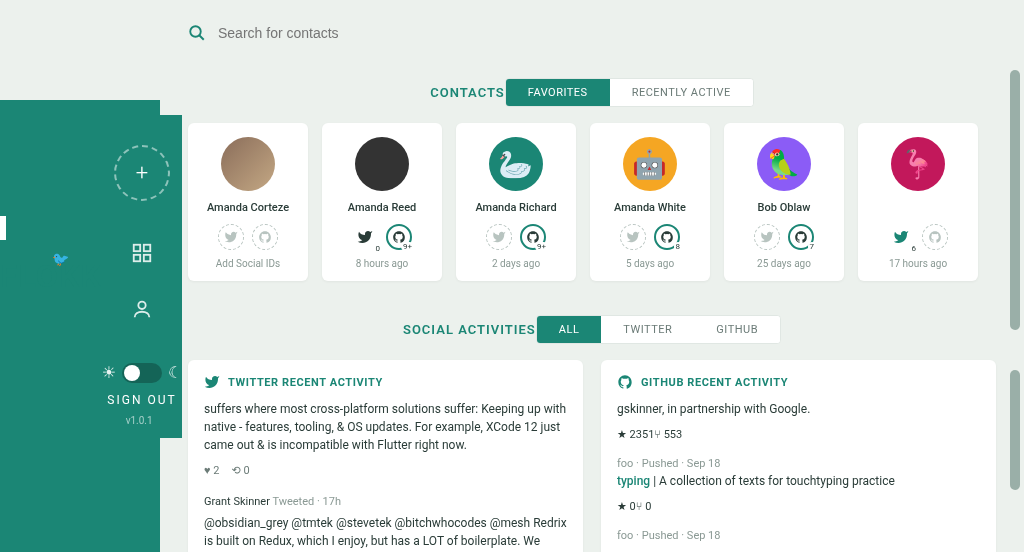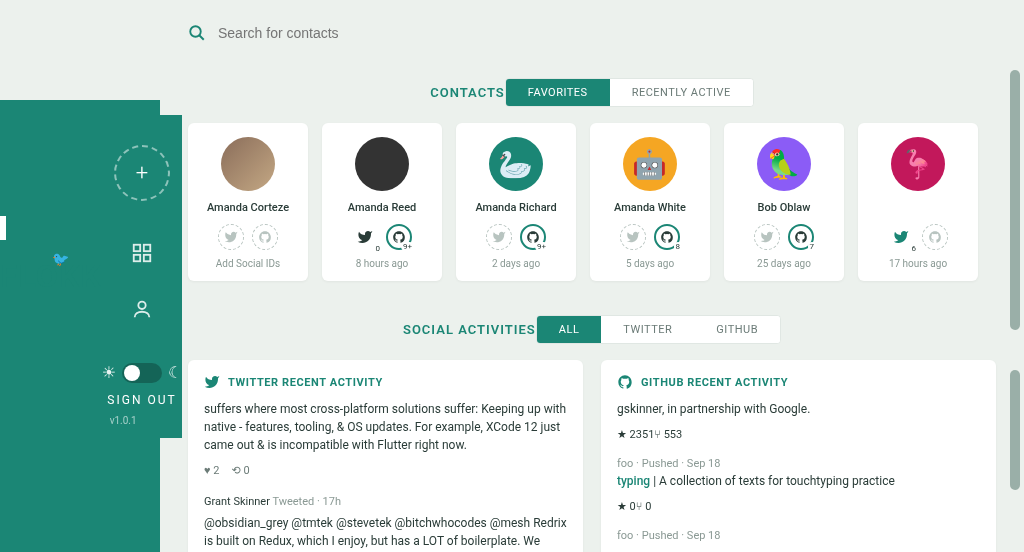--- a/index.html
+++ b/index.html
@@ -81,21 +81,21 @@
   .toggle-thumb {
     width: 16px; height: 16px; background: #fff; border-radius: 50%;
     position: absolute; top: 2px; left: 2px;
   }
   .signout {
     color: #fff; font-size: 12px; letter-spacing: 2px;
     cursor: pointer; margin-bottom: 8px;
   }
   .version {
     color: rgba(255,255,255,0.6); font-size: 10px;
-    align-self: flex-start; margin-left: 8px;
+    align-self: flex-start; margin-left: 24px;
   }
   .main {
     flex: 1;
     padding: 24px 28px 0 28px;
     overflow: hidden;
     position: relative;
     border-radius: 22px;
   }
   .active-tab-marker {
     position: absolute;

